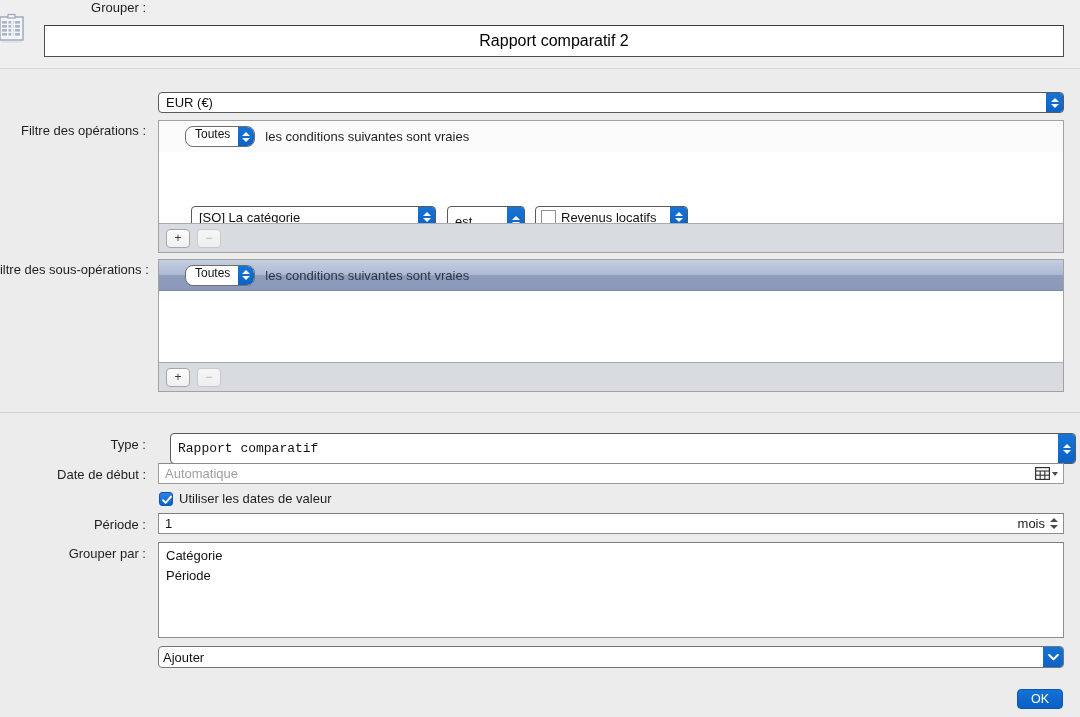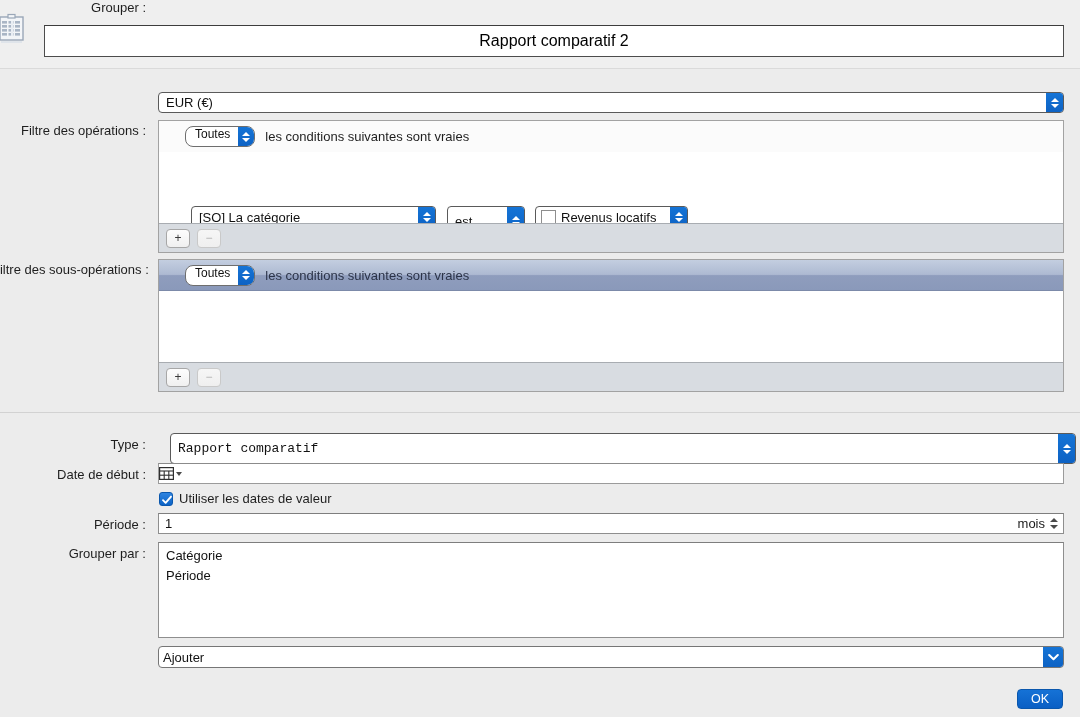--- a/index.html
+++ b/index.html
@@ -463,20 +463,21 @@
 <div class="field-stepper" style="left:170px; top:433px; width:906px; height:31px;font-family:Liberation Mono, monospace;">
   <span class="fs-text">Rapport comparatif</span>
   <span class="stepper-blue">
     <i class="chev up"></i>
       <i class="chev down"></i>
   </span>
 </div>
 
 <div class="row-label" style="left:0; top:467px; width:146px;">Date de début :</div>
 <div class="plain-field" style="left:158px; top:463px; width:906px; height:21px;">
+  <span class="pf-text placeholder">Automatique</span>
   <span class="cal-icon-wrap">
     <svg width="15" height="13" viewBox="0 0 15 13">
       <rect x="0.6" y="0.6" width="13.8" height="11.8" fill="#ffffff" stroke="#303030" stroke-width="1.2"></rect>
       <line x1="0.6" y1="4" x2="14.4" y2="4" stroke="#303030" stroke-width="1.1"></line>
       <line x1="0.6" y1="8.2" x2="14.4" y2="8.2" stroke="#303030" stroke-width="1.1"></line>
       <line x1="5.2" y1="4" x2="5.2" y2="12.4" stroke="#303030" stroke-width="1.1"></line>
       <line x1="9.8" y1="4" x2="9.8" y2="12.4" stroke="#303030" stroke-width="1.1"></line>
     </svg>
     <i class="chev down dark" style="border-left-width:3px;border-right-width:3px;border-top-width:4px;"></i>
   </span>

